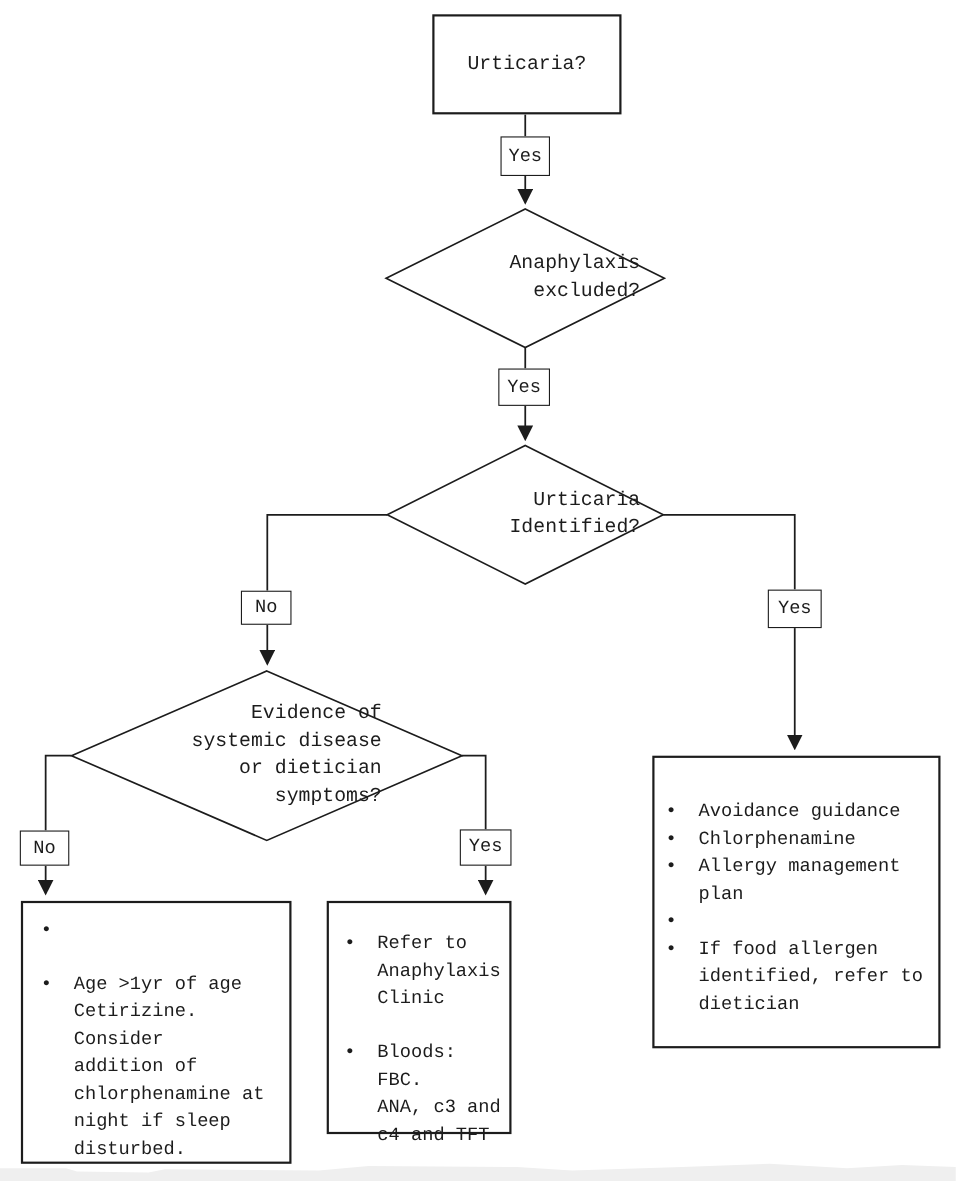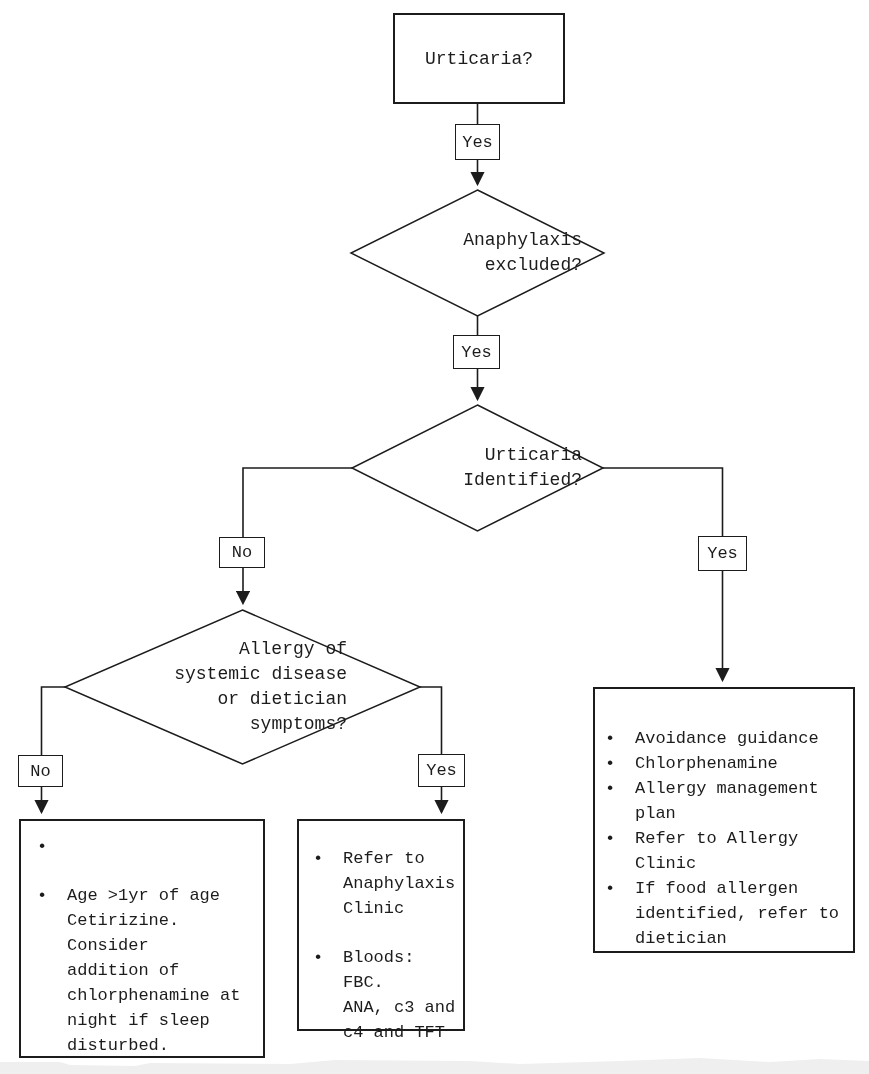--- a/index.html
+++ b/index.html
@@ -114,21 +114,21 @@
 
   <div class="diamond-label" id="d1-label">
     <div>Anaphylaxis</div>
     <div>excluded?</div>
   </div>
   <div class="diamond-label" id="d2-label">
     <div>Urticaria</div>
     <div>Identified?</div>
   </div>
   <div class="diamond-label" id="d3-label">
-    <div>Allergy of</div>
+    <div>Evidence of</div>
     <div>systemic disease</div>
     <div>or dietician</div>
     <div>symptoms?</div>
   </div>
 
   <div class="tag" id="tag-yes1">
     <span>Yes</span>
   </div>
   <div class="tag" id="tag-yes2">
     <span>Yes</span>
@@ -185,21 +185,20 @@
       <span class="bullet">•</span>
       <span class="li-text">Chlorphenamine</span>
     </div>
     <div class="li">
       <span class="bullet">•</span>
       <span class="li-text">Allergy management
 plan</span>
     </div>
     <div class="li">
       <span class="bullet">•</span>
-      <span class="li-text">Refer to Allergy Clinic</span>
     </div>
     <div class="li">
       <span class="bullet">•</span>
       <span class="li-text">If food allergen
 identified, refer to
 dietician</span>
     </div>
   </div>
 
 </div>

